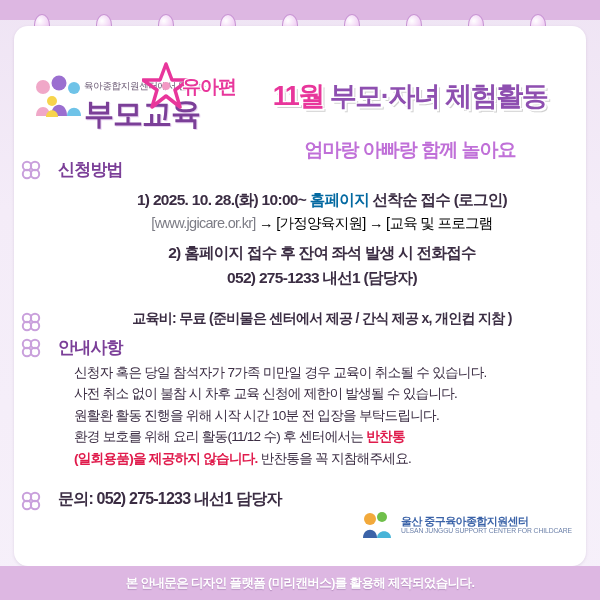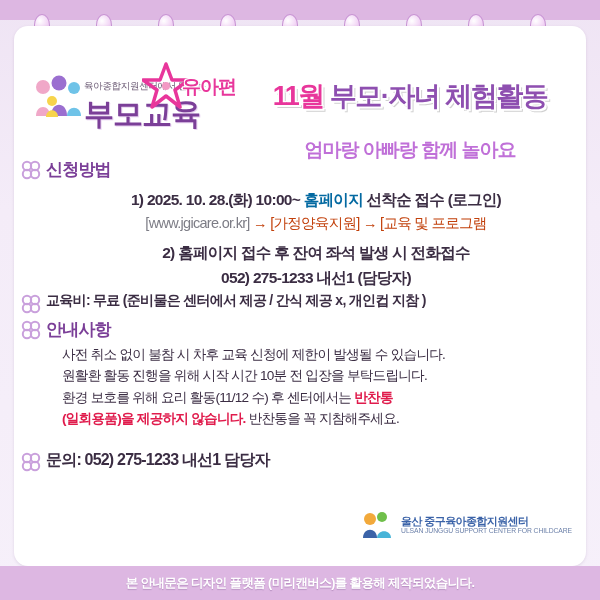--- a/index.html
+++ b/index.html
@@ -128,21 +128,21 @@
     font-weight: bold;
     letter-spacing: -1px;
     color: #c070d8;
     text-shadow: 1.5px 1.5px 0 #ffffff, -1px -1px 0 #ffffff, 1px -1px 0 #ffffff, -1px 1px 0 #ffffff;
     white-space: nowrap;
   }
 
   
   .section {
     position: relative;
-    padding-left: 32px;
+    padding-left: 44px;
     margin-top: 2px;
   }
   .flower {
     position: absolute;
     left: 6px;
     top: 1px;
     width: 22px; height: 22px;
   }
   .sec-title {
     font-size: 17px;
@@ -160,21 +160,21 @@
     letter-spacing: -0.7px;
     line-height: 1.62;
     white-space: nowrap;
   }
   .line.big {
     font-size: 15.5px;
     font-weight: bold;
   }
   .pink-strong { color: #0369a1; font-weight: bold; }
   .gray-link { color: #7d7d86; }
-  .purple-box { color: #c2410c; }
+  .purple-box { color: #000000; }
 
   .fee-row {
     margin-top: 2px;
   }
   .fee-text {
     font-size: 14px;
     color: #3b2d43;
     letter-spacing: -0.7px;
     font-weight: bold;
   }
@@ -308,21 +308,21 @@
           <span>1) 2025. 10. 28.(화) 10:00~ </span><span class="pink-strong">홈페이지</span><span> 선착순 접수 (로그인)</span>
         </div>
         <div class="line">
           <span class="gray-link">[www.jgicare.or.kr]</span><span class="purple-box"> → [가정양육지원] → [교육 및 프로그램</span>
         </div>
         <div class="line big" style="margin-top:4px;">2) 홈페이지 접수 후 잔여 좌석 발생 시 전화접수</div>
         <div class="line big">052) 275-1233 내선1 (담당자)</div>
       </div>
     </div>
 
-    <div class="section fee-row" style="margin-top:2px;">
+    <div class="section fee-row" style="margin-top:20px;text-align:center;">
       <svg class="flower" viewBox="0 0 22 22">
         <g fill="none" stroke="#c9a0dc" stroke-width="2">
           <circle cx="7" cy="7" r="4.2"></circle>
             <circle cx="15" cy="7" r="4.2"></circle>
           <circle cx="7" cy="15" r="4.2"></circle>
             <circle cx="15" cy="15" r="4.2"></circle>
         </g>
       </svg>
       <div class="fee-text">교육비: 무료 (준비물은 센터에서 제공 / 간식 제공 x, 개인컵 지참 )</div>
     </div>
@@ -331,20 +331,21 @@
       <svg class="flower" viewBox="0 0 22 22">
         <g fill="none" stroke="#c9a0dc" stroke-width="2">
           <circle cx="7" cy="7" r="4.2"></circle>
             <circle cx="15" cy="7" r="4.2"></circle>
           <circle cx="7" cy="15" r="4.2"></circle>
             <circle cx="15" cy="15" r="4.2"></circle>
         </g>
       </svg>
       <div class="sec-title">안내사항</div>
       <div class="notice-body">
+        <div class="notice-line">신청자 혹은 당일 참석자가 7가족 미만일 경우 교육이 취소될 수 있습니다.</div>
         <div class="notice-line">사전 취소 없이 불참 시 차후 교육 신청에 제한이 발생될 수 있습니다.</div>
         <div class="notice-line">원활환 활동 진행을 위해 시작 시간 10분 전 입장을 부탁드립니다.</div>
         <div class="notice-line">
           <span>환경 보호를 위해 요리 활동(11/12 수) 후 센터에서는 </span><span class="red-strong">반찬통</span>
         </div>
         <div class="notice-line">
           <span class="red-strong">(일회용품)을 제공하지 않습니다.</span><span> 반찬통을 꼭 지참해주세요.</span>
         </div>
       </div>
     </div>

